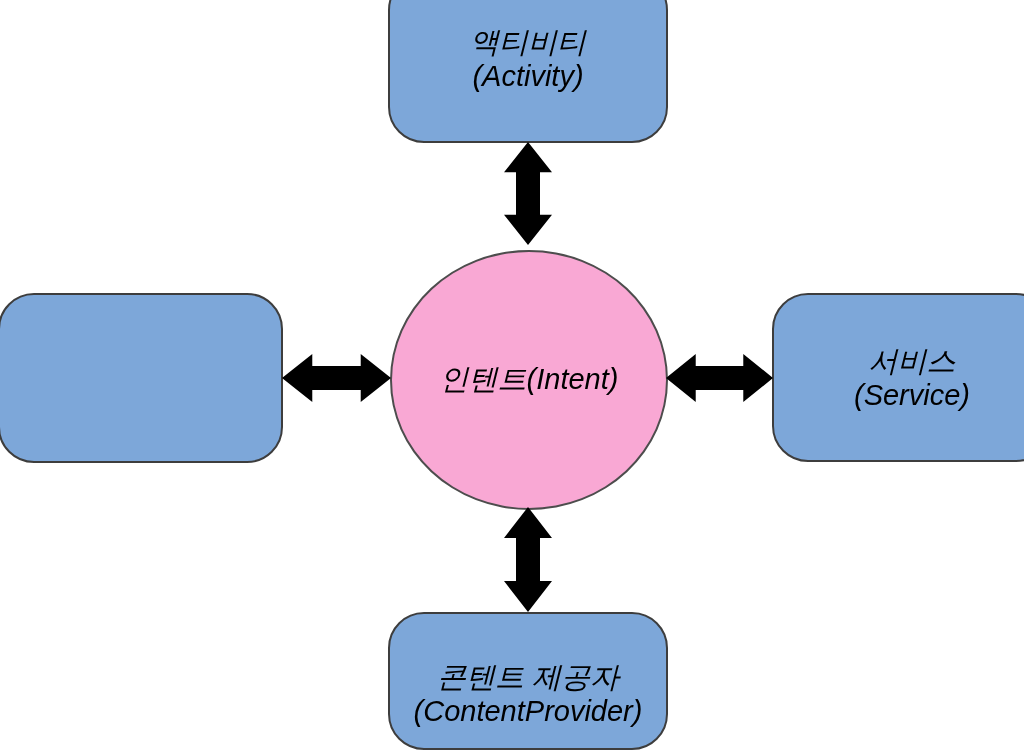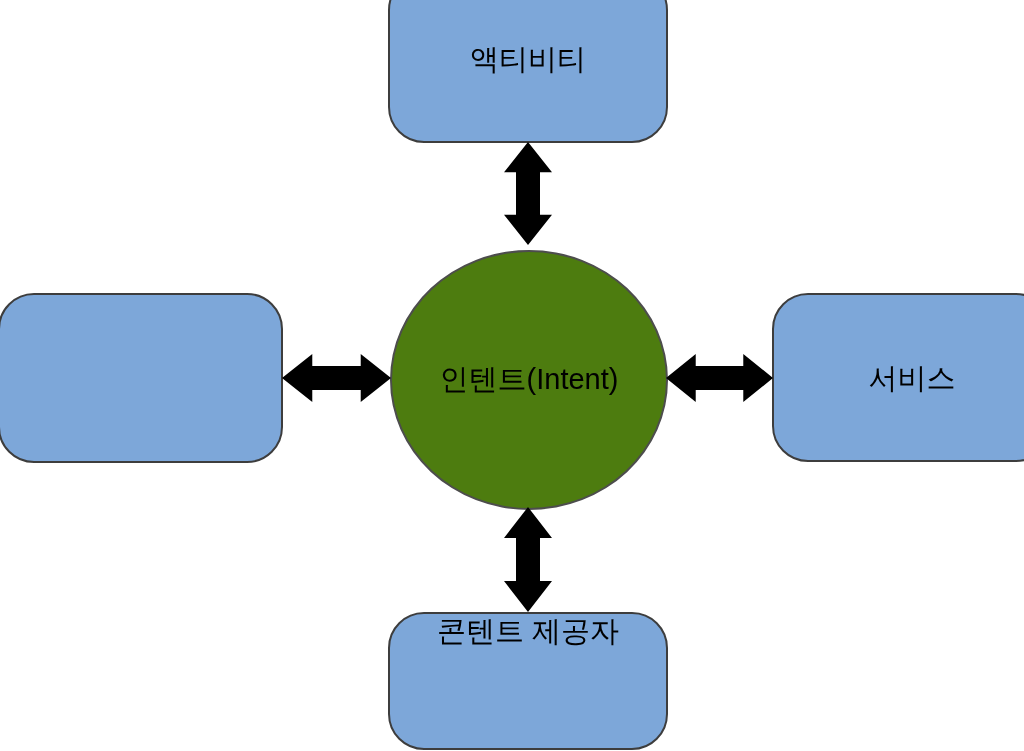--- a/index.html
+++ b/index.html
@@ -7,20 +7,21 @@
     padding: 0;
     background: #ffffff;
     font-family: "Liberation Sans", sans-serif;
   }
   .canvas {
     position: relative;
     width: 1024px;
     height: 751px;
     overflow: hidden;
     background: #ffffff;
+    font-style: italic;
   }
   .node {
     position: absolute;
     box-sizing: border-box;
     border: 2px solid #3d3d3d;
     border-radius: 36px;
     background: #7da7d9;
     display: flex;
     flex-direction: column;
     align-items: center;
@@ -33,21 +34,21 @@
     text-align: center;
     font-size: 29px;
     line-height: 34px;
     color: #000000;
     white-space: nowrap;
   }
   .node-top    { left: 388px; top: -26px;  width: 280px; height: 169px; }
   .node-left   { left: -2px;  top: 293px;  width: 285px; height: 170px; }
   .node-right  { left: 772px; top: 293px;  width: 280px; height: 169px; }
   .node-bottom { left: 388px; top: 612px;  width: 280px; height: 138px;
-                 justify-content: flex-start; }
+                 justify-content: flex-start; padding-top: 46px; }
   .circle {
     position: absolute;
     left: 390px; top: 250px;
     width: 278px; height: 260px;
     box-sizing: border-box;
     border: 2px solid #4d4d4d;
     border-radius: 50%;
     background: #cd6d6f;
     display: flex;
     align-items: center;
@@ -63,41 +64,44 @@
   .arrow-right  { left: 666px; top: 350px; }
 </style>
 </head>
 <body>
 
 <div class="canvas" style="background: rgb(255, 255, 255);">
 
   <div class="node node-top" style="background: rgb(125, 167, 217); border-color: rgb(61, 61, 61);">
     <div class="label">
       <span>액티비티</span>
+      <span>(Activity)</span>
     </div>
   </div>
 
   <div class="node node-left" style="background: rgb(125, 167, 217); border-color: rgb(61, 61, 61);">
     <div class="label">
     </div>
   </div>
 
   <div class="node node-right" style="background: rgb(125, 167, 217); border-color: rgb(61, 61, 61);">
     <div class="label">
       <span>서비스</span>
+      <span>(Service)</span>
     </div>
   </div>
 
   <div class="node node-bottom" style="background: rgb(125, 167, 217); border-color: rgb(61, 61, 61);">
     <div class="label">
       <span>콘텐트 제공자</span>
+      <span>(ContentProvider)</span>
     </div>
   </div>
 
-  <div class="circle" style="background: #4d7c0f; border-color: rgb(77, 77, 77);">
+  <div class="circle" style="background: #f9a8d4; border-color: rgb(77, 77, 77);">
     <span>인텐트(Intent)</span>
   </div>
 
   <svg class="arrow arrow-top" width="56" height="103" viewBox="0 0 56 102" preserveAspectRatio="none">
     <polygon points="28,0 52,30 40,30 40,72 52,72 28,102 4,72 16,72 16,30 4,30" fill="#000000"></polygon>
   </svg>
 
   <svg class="arrow arrow-bottom" width="56" height="105" viewBox="0 0 56 102" preserveAspectRatio="none">
     <polygon points="28,0 52,30 40,30 40,72 52,72 28,102 4,72 16,72 16,30 4,30" fill="#000000"></polygon>
   </svg>

